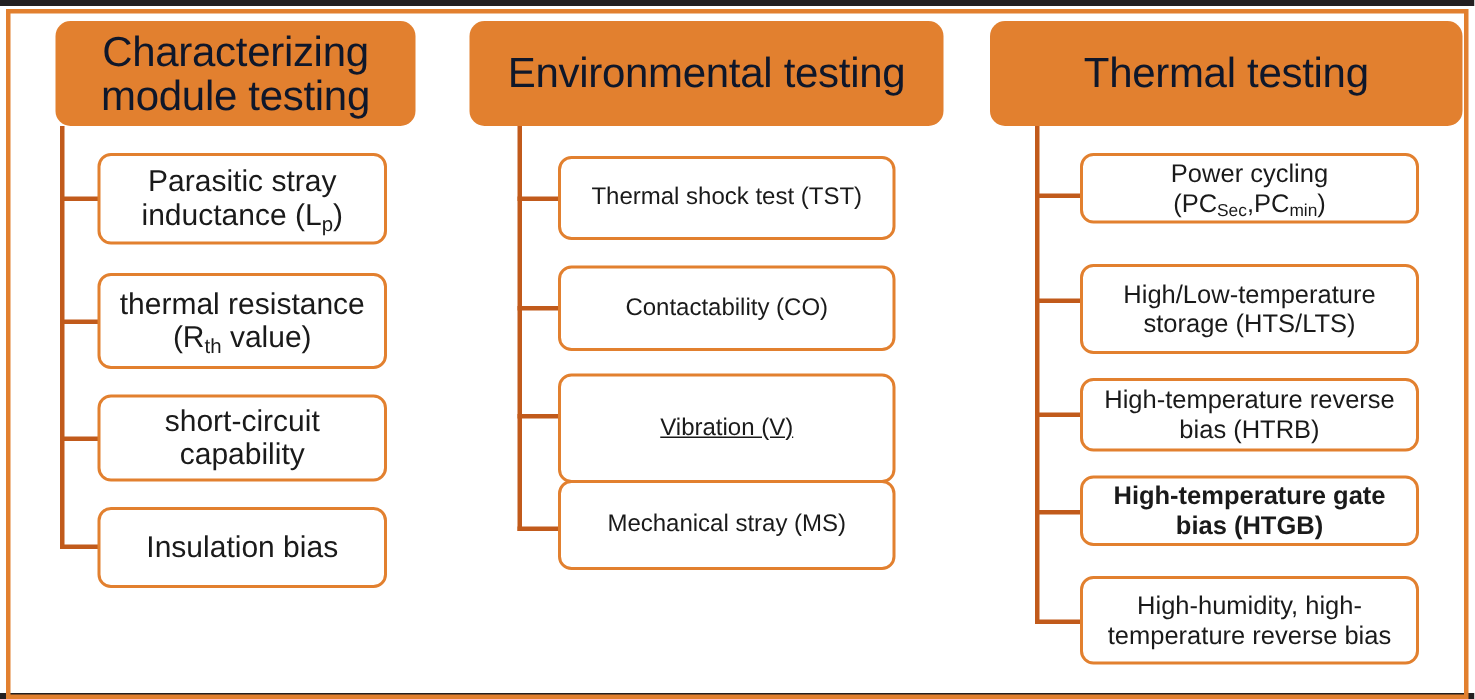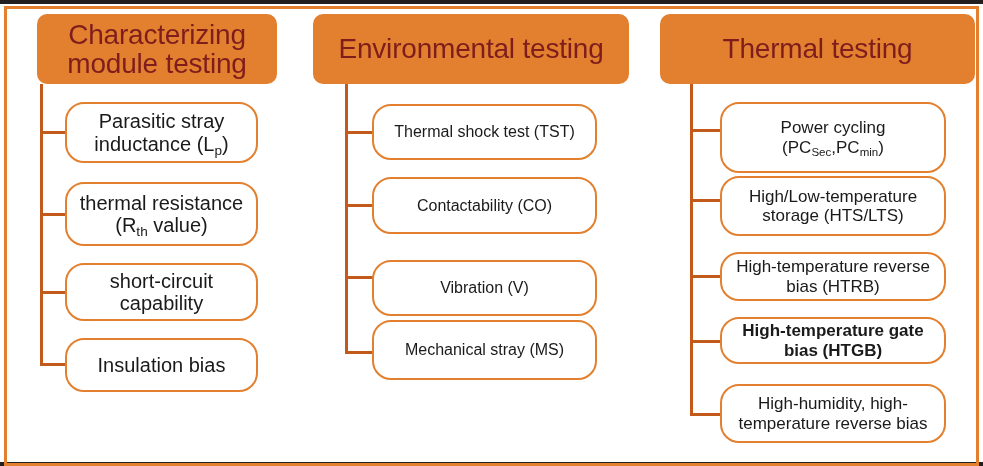--- a/index.html
+++ b/index.html
@@ -22,33 +22,33 @@
     pointer-events:none;
   }
 
   .column{position:absolute;top:0;height:466px;}
 
   .header{
     position:absolute;
     box-sizing:border-box;
     background:#E2802F;
     border-radius:10px;
-    color:#7f1d1d;
+    color:#0f172a;
     display:flex;align-items:center;justify-content:center;
     text-align:center;
     line-height:1.05;
     letter-spacing:-0.2px;
   }
 
   .node{
     position:absolute;
     box-sizing:border-box;
     background:#ffffff;
     border:2px solid #E2802F;
-    border-radius:19px;
+    border-radius:9px;
     color:#1a1a1a;
     display:flex;align-items:center;justify-content:center;
     text-align:center;
     line-height:1.12;
     padding:2px 6px;
   }
 
   .trunk{position:absolute;width:3px;background:#C15A1B;}
   .branch{position:absolute;height:3px;background:#C15A1B;}
 
@@ -61,27 +61,27 @@
   #c1n0{top:98px;height:61px;}
   #c1n1{top:178px;height:64px;}
   #c1n2{top:259px;height:58px;}
   #c1n3{top:334px;height:54px;}
 
   
   #col2 .header{left:313px;top:10px;width:316px;height:70px;font-size:28px;}
   #col2 .node{left:372px;width:225px;font-size:16px;}
   #c2n0{top:100px;height:56px;font-size:16px !important;}
   #c2n1{top:173px;height:57px;}
-  #c2n2{top:256px;height:56px;}
+  #c2n2{top:245px;height:73px;text-decoration:underline;}
   #c2n3{top:316px;height:60px;}
 
   
   #col3 .header{left:660px;top:10px;width:315px;height:70px;font-size:28px;}
   #col3 .node{left:720px;width:226px;font-size:17px;}
-  #c3n0{top:98px;height:71px;font-size:19px;}
+  #c3n0{top:98px;height:47px;font-size:19px;}
   #c3n1{top:172px;height:60px;}
   #c3n2{top:248px;height:49px;}
   #c3n3{top:313px;height:47px;font-weight:bold;}
   #c3n4{top:380px;height:59px;}
 </style>
 </head>
 <body>
 
 <div id="frame">
   <div id="frame-rule"></div>

